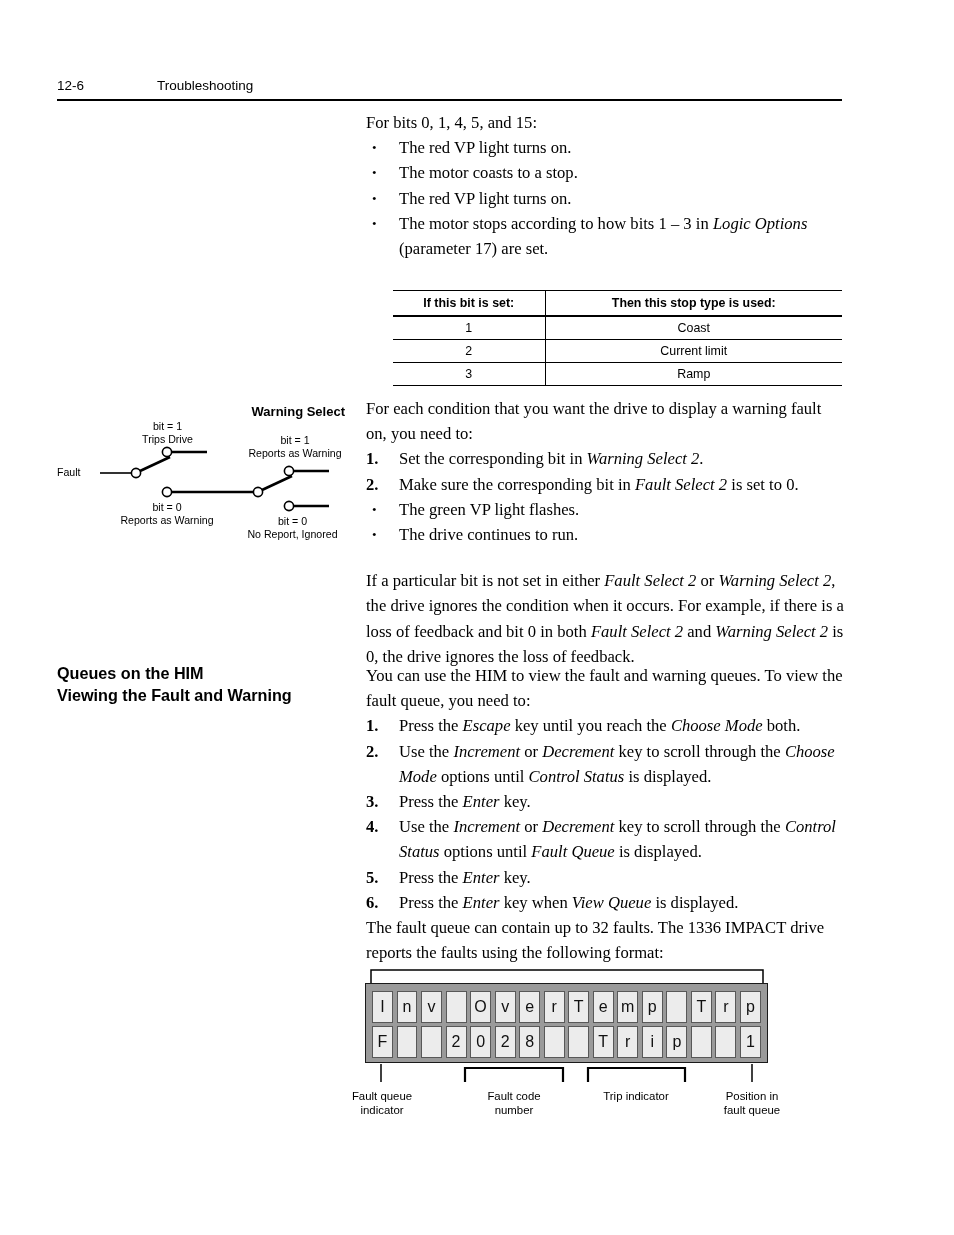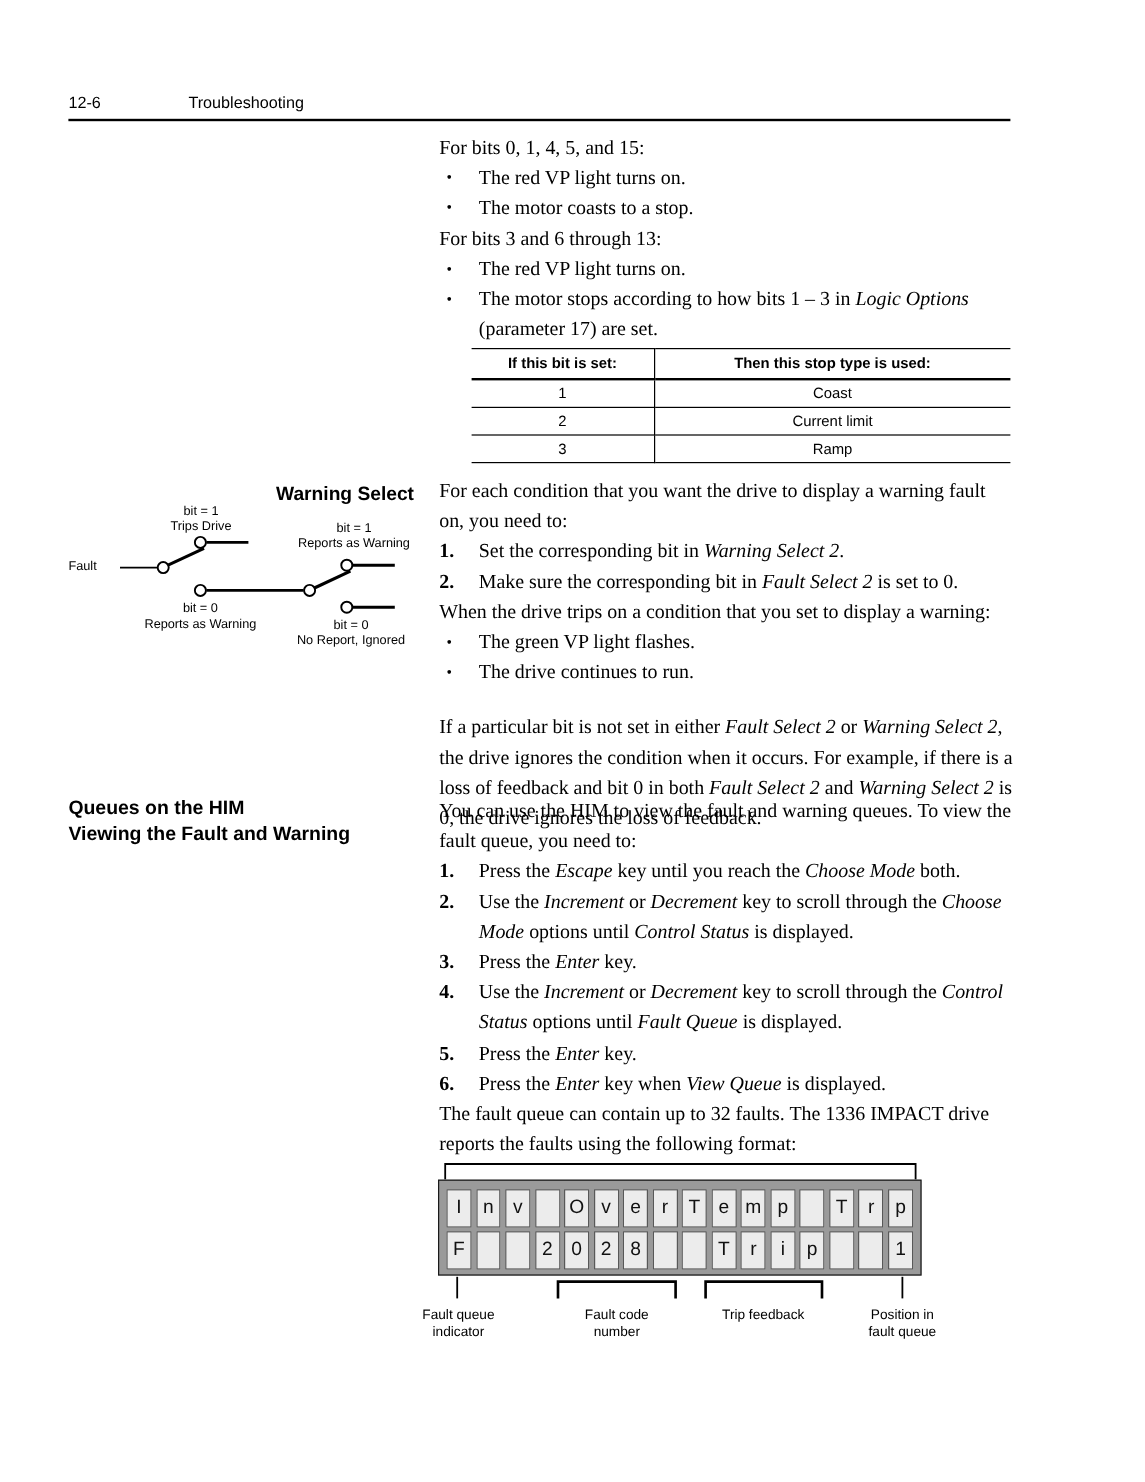--- a/index.html
+++ b/index.html
@@ -96,21 +96,21 @@
     position: absolute;
     left: 57px; top: 398px;
     width: 300px; height: 150px;
     font-family: "Liberation Sans", sans-serif;
     font-size: 10.6px;
   }
   .swdiagram .dtitle {
     position: absolute;
     right: 12px; top: 6px;
     font-weight: bold;
-    font-size: 16px;
+    font-size: 13px;
     white-space: nowrap;
   }
   .swdiagram .lbl {
     position: absolute;
     text-align: center;
     white-space: nowrap;
     line-height: 13px;
   }
   .swdiagram .lbl.faultlbl { text-align: left; }
   .swdiagram svg { position: absolute; left: 0; top: 0; }
@@ -177,21 +177,20 @@
   <span class="chaptitle">Troubleshooting</span>
 </div>
 <div class="header-rule"></div>
 
 <div class="maincol" style="top:110px;">
   <p class="para">For bits 0, 1, 4, 5, and 15:</p>
   <ul class="bullets">
     <li><span class="bul">•</span><span>The red VP light turns on.</span></li>
     <li><span class="bul">•</span><span>The motor coasts to a stop.</span></li>
   </ul>
-  <p class="para">For bits 3 and 6 through 13:</p>
   <ul class="bullets">
     <li><span class="bul">•</span><span>The red VP light turns on.</span></li>
     <li><span class="bul">•</span><span>The motor stops according to how bits 1 – 3 in </span><i>Logic Options</i><span> (parameter 17) are set.</span></li>
   </ul>
 </div>
 
 <table class="stoptable">
   <thead>
     <tr>
       <th class="colA">If this bit is set:</th>
@@ -270,21 +269,20 @@
 <div class="maincol" style="top:396px;">
   <p class="para">For each condition that you want the drive to display a warning fault on, you need to:</p>
   <ol class="steps">
     <li>
       <span class="num">1.</span><span>Set the corresponding bit in </span><i>Warning Select 2</i><span>.</span>
     </li>
     <li>
       <span class="num">2.</span><span>Make sure the corresponding bit in </span><i>Fault Select 2</i><span> is set to 0.</span>
     </li>
   </ol>
-  <p class="para">When the drive trips on a condition that you set to display a warning:</p>
   <ul class="bullets">
     <li><span class="bul">•</span><span>The green VP light flashes.</span></li>
     <li><span class="bul">•</span><span>The drive continues to run.</span></li>
   </ul>
   <p class="para" style="margin-top:21px;">
     <span>If a particular bit is not set in either </span><i>Fault Select 2</i><span> or </span><i>Warning Select 2</i><span>, the drive ignores the condition when it occurs. For example, if there is a loss of feedback and bit 0 in both </span><i>Fault Select 2</i><span> and </span><i>Warning Select 2</i><span> is 0, the drive ignores the loss of feedback.</span>
   </p>
 </div>
 
 <div class="sectionhead">
@@ -361,20 +359,20 @@
 
   <div class="callout-lbl" style="left:-18px; top:140px; width:90px;">
     <div>Fault queue</div>
     <div>indicator</div>
   </div>
   <div class="callout-lbl" style="left:114px; top:140px; width:90px;">
     <div>Fault code</div>
     <div>number</div>
   </div>
   <div class="callout-lbl" style="left:236px; top:140px; width:90px;">
-    <div>Trip feedback</div>
+    <div>Trip indicator</div>
     <div></div>
   </div>
   <div class="callout-lbl" style="left:352px; top:140px; width:90px;">
     <div>Position in</div>
     <div>fault queue</div>
   </div>
 </div>
 
 </body></html>

